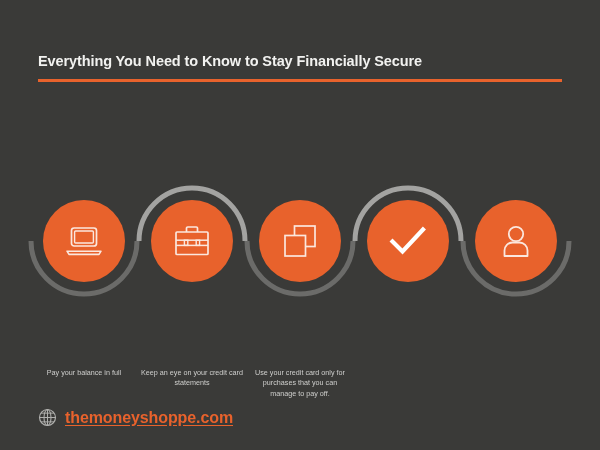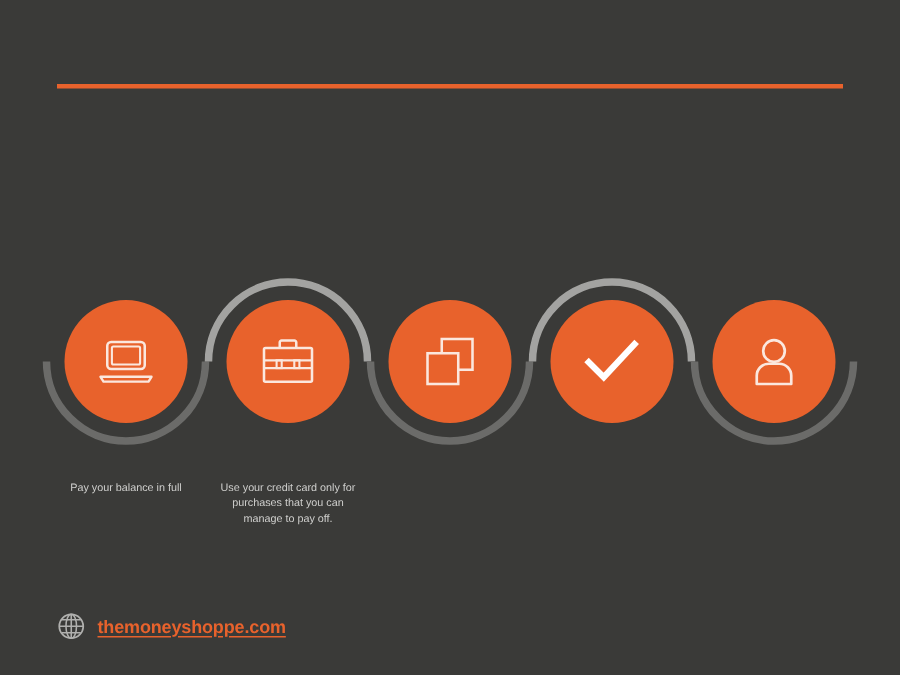--- a/index.html
+++ b/index.html
@@ -98,50 +98,52 @@
     flex-direction: row;
   }
   .caption {
     width: 108px;
     padding: 0 3px;
     box-sizing: border-box;
     text-align: center;
     font-size: 7.2px;
     line-height: 1.45;
     color: #cfcfcd;
+    margin-top: 48px;
   }
 
   
   .footer {
     position: absolute;
     left: 38px;
     top: 408px;
     display: flex;
     flex-direction: row;
     align-items: center;
   }
   .globe {
     width: 19px;
     height: 19px;
     flex: 0 0 auto;
   }
   .site-url {
     margin-left: 8px;
-    font-size: 12px;
+    font-size: 16px;
     font-weight: bold;
     color: #e8622c;
     text-decoration: underline;
     text-underline-offset: 2px;
     letter-spacing: -0.1px;
   }
 </style>
 </head>
 <body>
 
 <div class="header">
+  <div class="subtitle">Everything You Need to Know to Stay Financially Secure</div>
   <div class="divider"></div>
 </div>
 
 <div class="steps">
 
   <div class="step">
     <svg class="arc" viewBox="0 0 118 118">
       <path d="M 6 59 A 53 53 0 0 0 112 59" fill="none" stroke="#6b6b69" stroke-width="5"></path>
     </svg>
     <div class="circle">
@@ -201,20 +203,21 @@
         <circle cx="16" cy="11" r="7.2" fill="none" stroke="#fbe7de" stroke-width="1.8"></circle>
         <path d="M 4.5 33 L 4.5 27.5 A 8 8 0 0 1 12.5 19.5 L 19.5 19.5 A 8 8 0 0 1 27.5 27.5 L 27.5 33 Z" fill="none" stroke="#fbe7de" stroke-width="1.8" stroke-linejoin="round"></path>
       </svg>
     </div>
   </div>
 
 </div>
 
 <div class="captions">
   <div class="caption">Pay your balance in full</div>
+  <div class="caption">Keep an eye on your credit card statements</div>
   <div class="caption">Use your credit card only for purchases that you can manage to pay off.</div>
 </div>
 
 <div class="footer">
   <svg class="globe" viewBox="0 0 20 20">
     <circle cx="10" cy="10" r="8.4" fill="none" stroke="#b0b0ae" stroke-width="1.25"></circle>
     <ellipse cx="10" cy="10" rx="3.7" ry="8.4" fill="none" stroke="#b0b0ae" stroke-width="1.1"></ellipse>
     <line x1="10" y1="1.6" x2="10" y2="18.4" stroke="#b0b0ae" stroke-width="1.1"></line>
     <line x1="1.6" y1="10" x2="18.4" y2="10" stroke="#b0b0ae" stroke-width="1.1"></line>
     <line x1="3.3" y1="5.4" x2="16.7" y2="5.4" stroke="#b0b0ae" stroke-width="1"></line>

